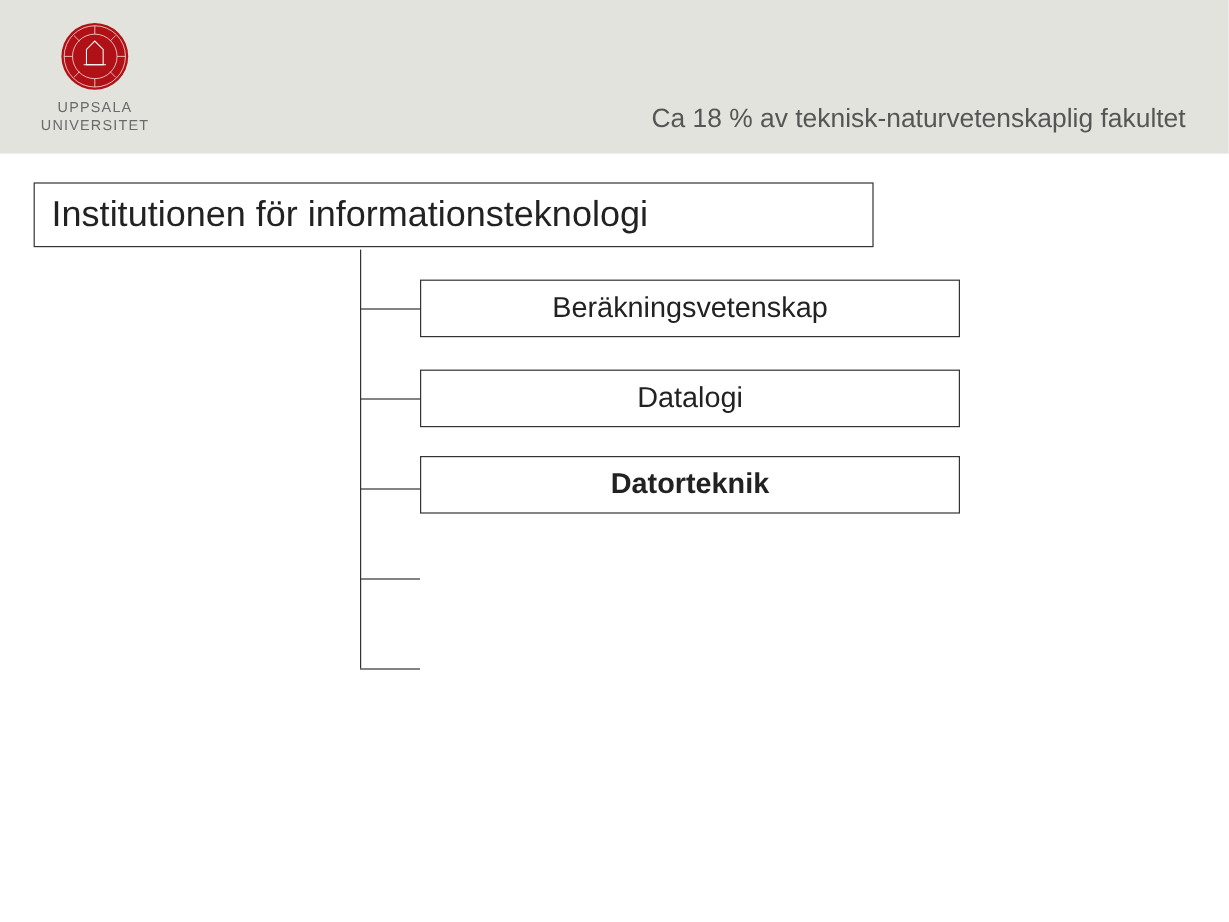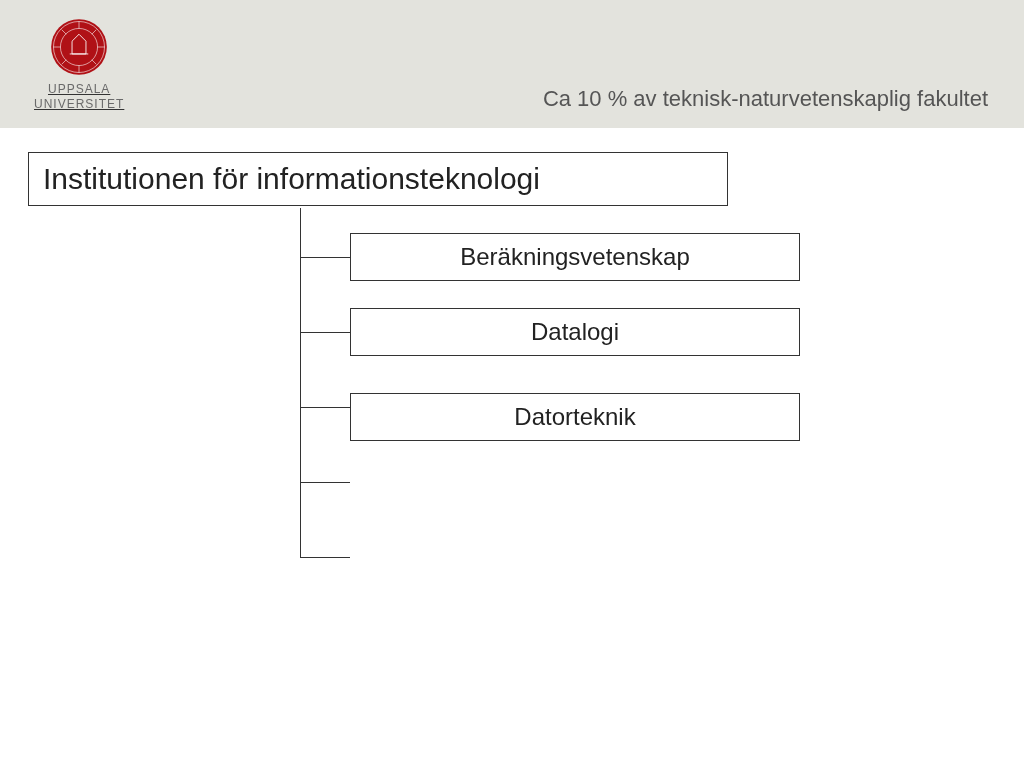--- a/index.html
+++ b/index.html
@@ -16,21 +16,20 @@
     position: relative;
     height: 128px;
     background: #e3e3dd;
     box-sizing: border-box;
   }
   .logo {
     position: absolute;
     top: 18px;
     left: 34px;
     text-align: center;
-    text-decoration: underline;
   }
   .seal {
     width: 58px;
     height: 58px;
     margin: 0 auto 6px;
   }
   .uni-name {
     font-size: 12px;
     letter-spacing: 1px;
     color: #6a6a6a;
@@ -77,21 +76,21 @@
     font-size: 24px;
     color: #222;
     display: flex;
     align-items: center;
     justify-content: center;
     background: #fff;
     box-sizing: border-box;
   }
   .child-0 { top: 105px; }
   .child-1 { top: 180px; text-align: center; }
-  .child-2 { top: 265px; }
+  .child-2 { top: 252px; font-weight: bold; }
   .child-3 { top: 330px; }
   .child-4 { top: 405px; }
 
   
   .trunk {
     position: absolute;
     left: 300px;
     top: 80px;   
     width: 0;
     height: 349px; 
@@ -133,21 +132,21 @@
         <path d="M38 62 L38 40 L50 28 L62 40 L62 62 Z" fill="none" stroke="#fff" stroke-width="1.5"></path>
         <line x1="34" y1="62" x2="66" y2="62" stroke="#fff" stroke-width="1.5"></line>
       </svg>
     </div>
     <div class="uni-name">
       <div>UPPSALA</div>
       <div>UNIVERSITET</div>
     </div>
   </div>
   <div class="header-text">
-    <div>Ca 10 % av teknisk-naturvetenskaplig fakultet</div>
+    <div>Ca 18 % av teknisk-naturvetenskaplig fakultet</div>
   </div>
 </div>
 
 <div class="diagram">
   <div class="root-box">
     <span>Institutionen för informationsteknologi</span>
   </div>
 
   <div class="trunk"></div>
   <div class="branch branch-0"></div>

